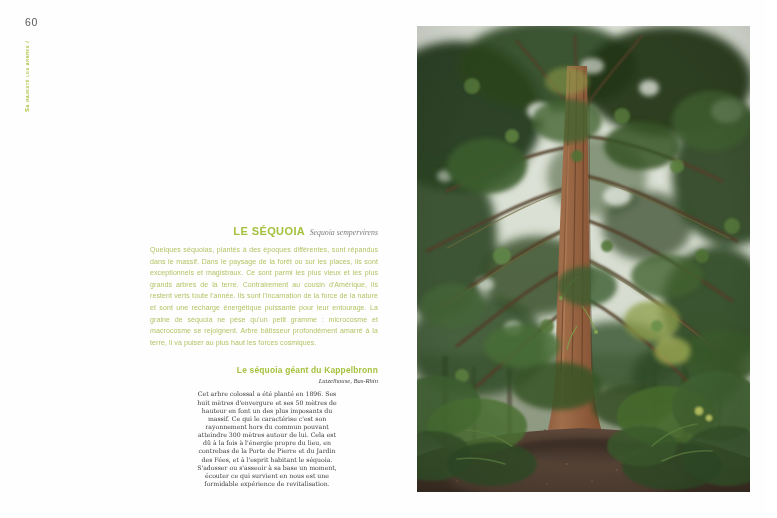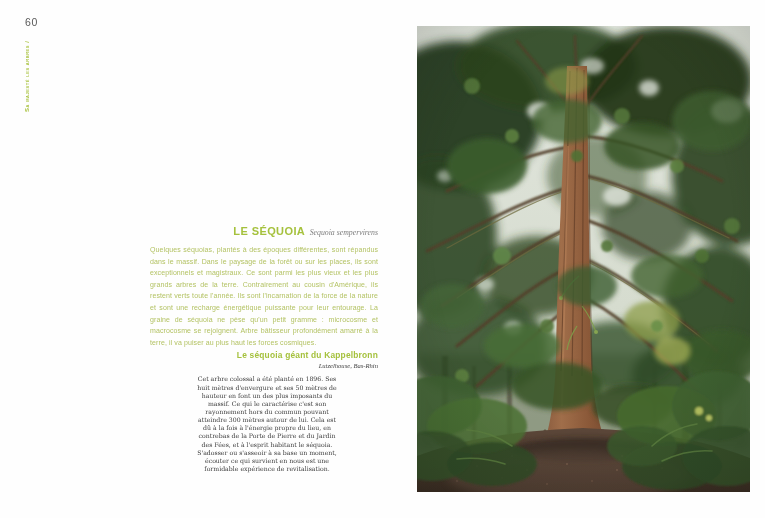--- a/index.html
+++ b/index.html
@@ -11,21 +11,21 @@
   .vwrap{position:absolute;left:23px;top:34px;width:12px;height:78px;}
   .vwrap span{position:absolute;left:1px;top:78px;transform-origin:0 0;
               transform:rotate(-90deg);white-space:nowrap;font-size:6px;
               font-variant:small-caps;letter-spacing:.55px;color:#a9c23f;font-weight:bold;}
   .text-block{position:absolute;left:150px;top:221px;width:228px;}
   .h1-line{text-align:right;white-space:nowrap;}
   .h1-main{color:#a5c13d;font-weight:bold;font-size:11px;letter-spacing:.4px;}
   .h1-latin{color:#7d7d7d;font-style:italic;font-size:7.8px;font-family:"Liberation Serif",serif;}
   .para-olive{margin-top:5px;color:#b3c263;font-size:7px;line-height:11.6px;
               text-align:justify;letter-spacing:.1px;}
-  .h2-line{margin-top:2px;text-align:right;color:#a5c13d;font-weight:bold;font-size:8.4px;
+  .h2-line{margin-top:17px;text-align:right;color:#a5c13d;font-weight:bold;font-size:8.4px;
            letter-spacing:.2px;}
   .h2-sub{text-align:right;color:#3f3f3f;font-style:italic;font-size:6.6px;margin-top:2px;
           font-family:"Liberation Serif",serif;}
   .para-serif{margin-top:6px;margin-left:47px;width:140px;text-align:center;color:#3a3a3a;
               font-family:"DejaVu Serif",serif;font-size:6.2px;line-height:8.15px;}
   
   .photo{position:absolute;left:417px;top:26px;width:333px;height:466px;overflow:hidden;
          background:#d9ded5;}
   .photo svg{display:block;}
 </style>

